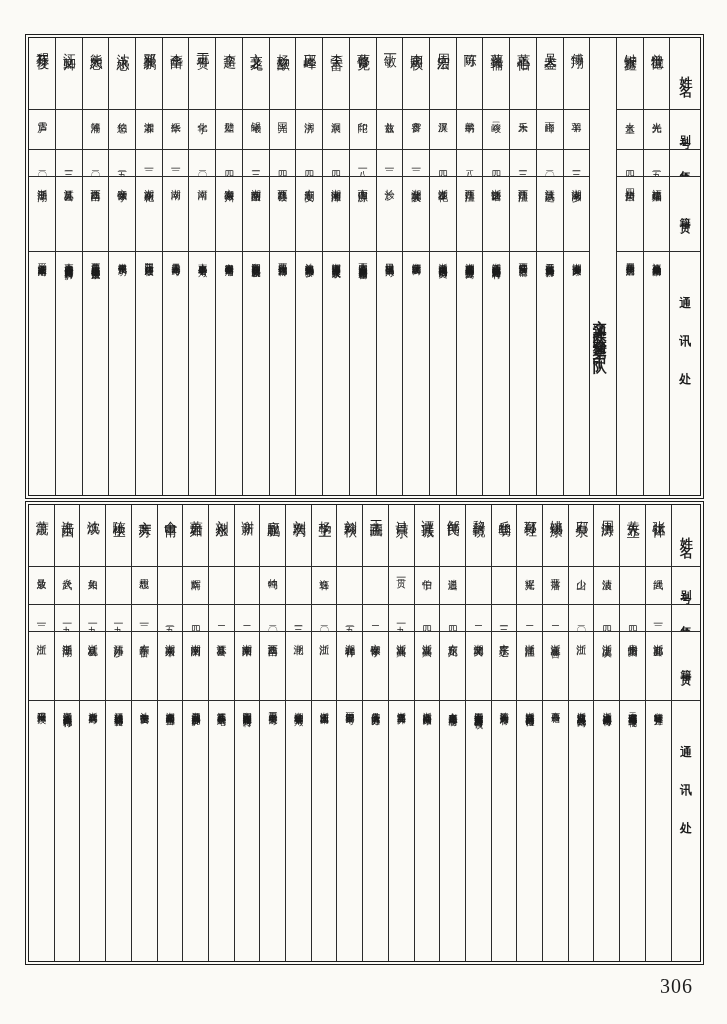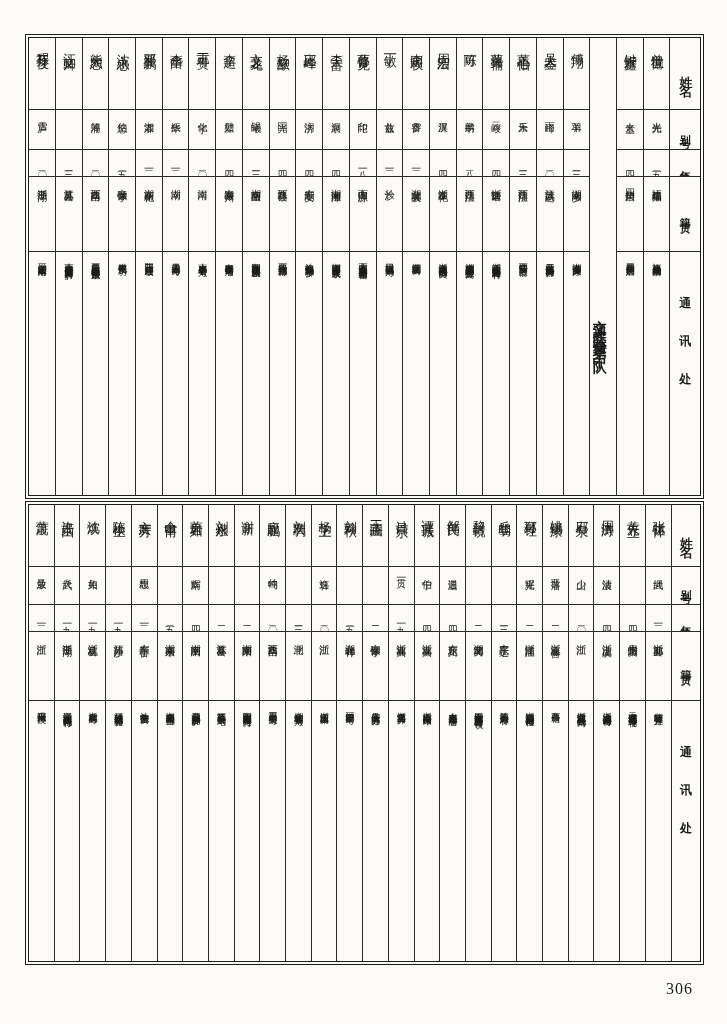--- a/index.html
+++ b/index.html
@@ -74,21 +74,21 @@
   .c-addr.head .vtxt{font-size:12px;letter-spacing:38px;}
   
   .title-col{display:flex;justify-content:center;align-items:flex-start;padding-top:128px;}
   .title-txt{
     writing-mode:vertical-rl;text-orientation:upright;
     font-size:14px;letter-spacing:4.5px;font-weight:bold;
     max-height:100%;
   }
   .page-num{
     position:absolute;right:34px;bottom:26px;
-    font-size:16px;letter-spacing:1px;
+    font-size:20px;letter-spacing:1px;
   }
 </style>
 </head>
 <body>
 
 <div class="sheet">
   <div class="frame">
     <div class="vtable" id="top-table">
         <div class="vcol head-col">
           <div class="vcell c-name head">

